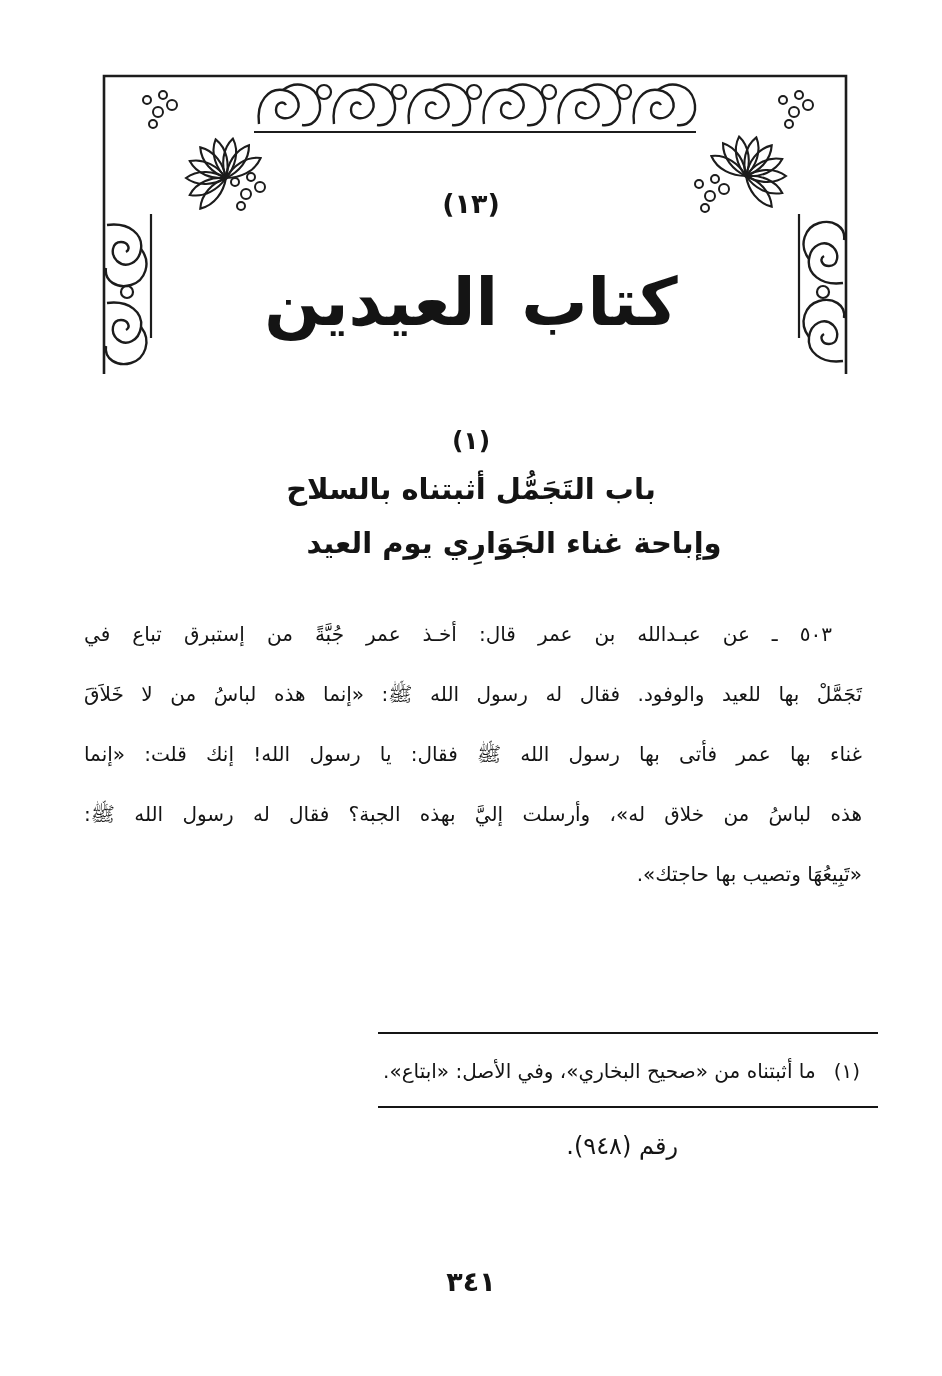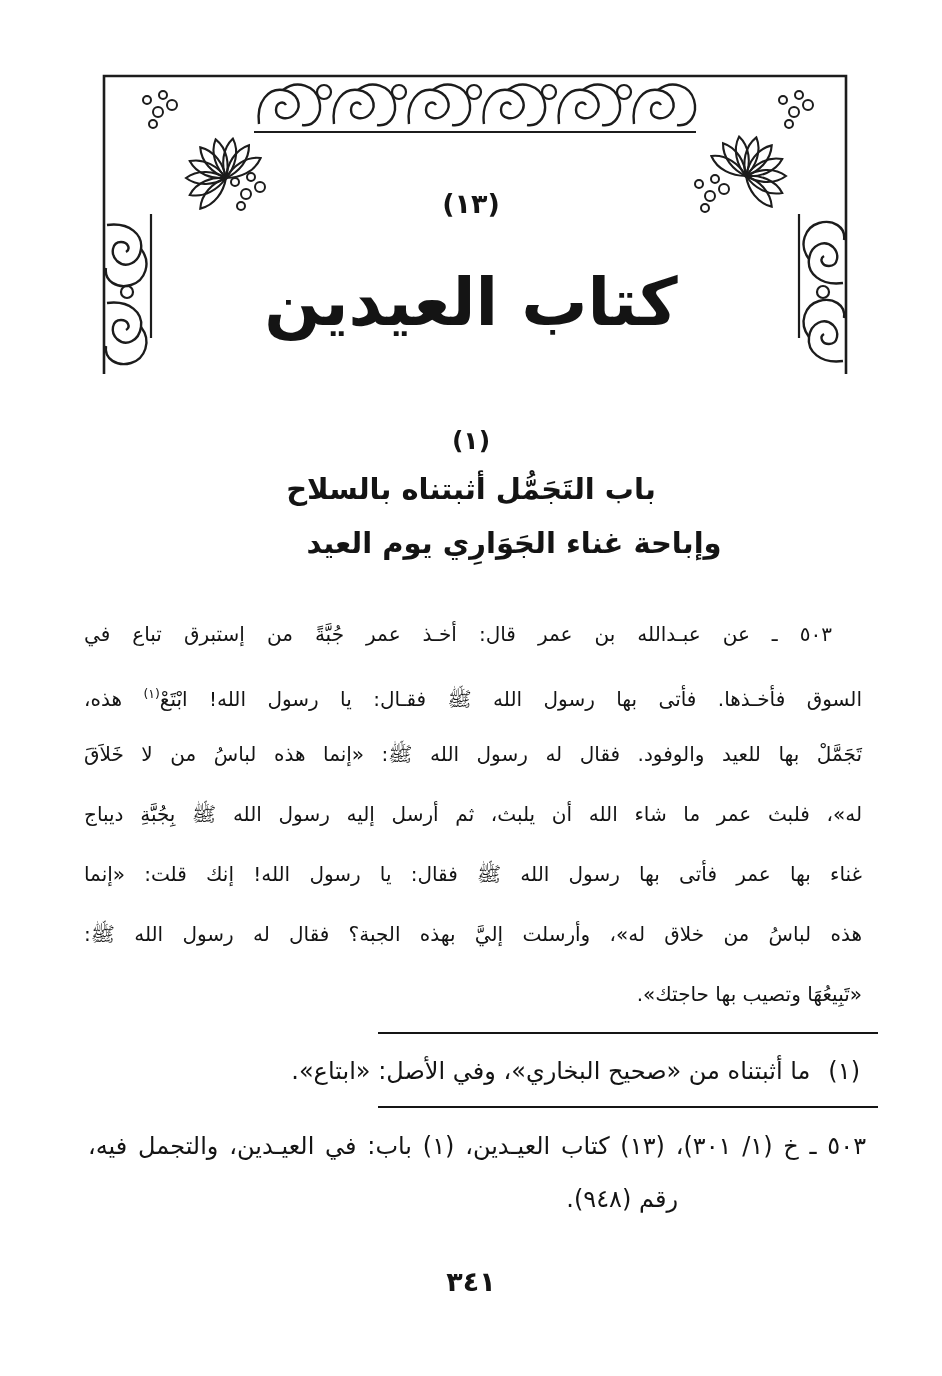--- a/index.html
+++ b/index.html
@@ -24,21 +24,21 @@
   
   .hadith{top:604px;right:80px;width:778px;font-size:20px;line-height:60px;}
   .h-line{white-space:nowrap;text-align:justify;text-align-last:justify;height:60px;}
   .h-line.first{text-indent:30px;}
   .h-line.last{text-align-last:right;}
   .fn-sup{vertical-align:super;font-size:0.62em;}
   
   .fn-rule{height:0;border-top:2.5px solid #151515;width:500px;right:64px;}
   .rule-1{top:1032px;}
   .rule-2{top:1106px;}
-  .footnote{top:1048px;right:82px;width:700px;text-align:right;font-size:24px;line-height:46px;}
+  .footnote{top:1048px;right:82px;width:700px;text-align:right;font-size:20px;line-height:46px;}
   .footnote .marker{margin-left:18px;}
   
   .takhrij{top:1120px;right:76px;width:778px;font-size:24px;line-height:53px;}
   .t-line{white-space:nowrap;text-align:justify;text-align-last:justify;height:53px;}
   .t-line.last{text-align-last:right;padding-right:188px;}
   
   .page-number{top:1266px;left:0;width:100%;text-align:center;font-size:27px;font-weight:bold;letter-spacing:3px;}
 </style>
 </head>
 <body>
@@ -117,32 +117,29 @@
 </svg>
 
 <div class="abs chapter-number">(١٣)</div>
 <div class="abs chapter-title">كتاب العيدين</div>
 <div class="abs section-number">(١)</div>
 <div class="abs bab-line1">باب التَجَمُّل أثبتناه بالسلاح</div>
 <div class="abs bab-line2">وإباحة غناء الجَوَارِي يوم العيد</div>
 
 <div class="abs hadith">
   <div class="h-line first">٥٠٣ ـ عن عبـدالله بن عمر قال: أخـذ عمر جُبَّةً من إستبرق تباع في</div>
-  <div class="h-line"><span>السوق فأخـذها. فأتى بها رسول الله ﷺ فقـال: يا رسول الله! ابْتَعْ</span><span class="fn-sup">(١)</span><span> هذه،</span></div>
   <div class="h-line">تَجَمَّلْ بها للعيد والوفود. فقال له رسول الله ﷺ: «إنما هذه لباسُ من لا خَلاَقَ</div>
-  <div class="h-line">له»، فلبث عمر ما شاء الله أن يلبث، ثم أرسل إليه رسول الله ﷺ بِجُبَّةِ ديباج</div>
   <div class="h-line">غناء بها عمر فأتى بها رسول الله ﷺ فقال: يا رسول الله! إنك قلت: «إنما</div>
   <div class="h-line">هذه لباسُ من خلاق له»، وأرسلت إليَّ بهذه الجبة؟ فقال له رسول الله ﷺ:</div>
   <div class="h-line last">«تَبِيعُهَا وتصيب بها حاجتك».</div>
 </div>
 
 <div class="abs fn-rule rule-1"></div>
 <div class="abs footnote">
   <span class="marker">(١)</span><span>ما أثبتناه من «صحيح البخاري»، وفي الأصل: «ابتاع».</span>
 </div>
 <div class="abs fn-rule rule-2"></div>
 
 <div class="abs takhrij">
-  <div class="t-line">٥٠٣ ـ خ (١/ ٣٠١)، (١٣) كتاب العيـدين، (١) باب: في العيـدين، والتجمل فيه،</div>
   <div class="t-line last">رقم (٩٤٨).</div>
 </div>
 
 <div class="abs page-number">٣٤١</div>
 
 </body></html>

